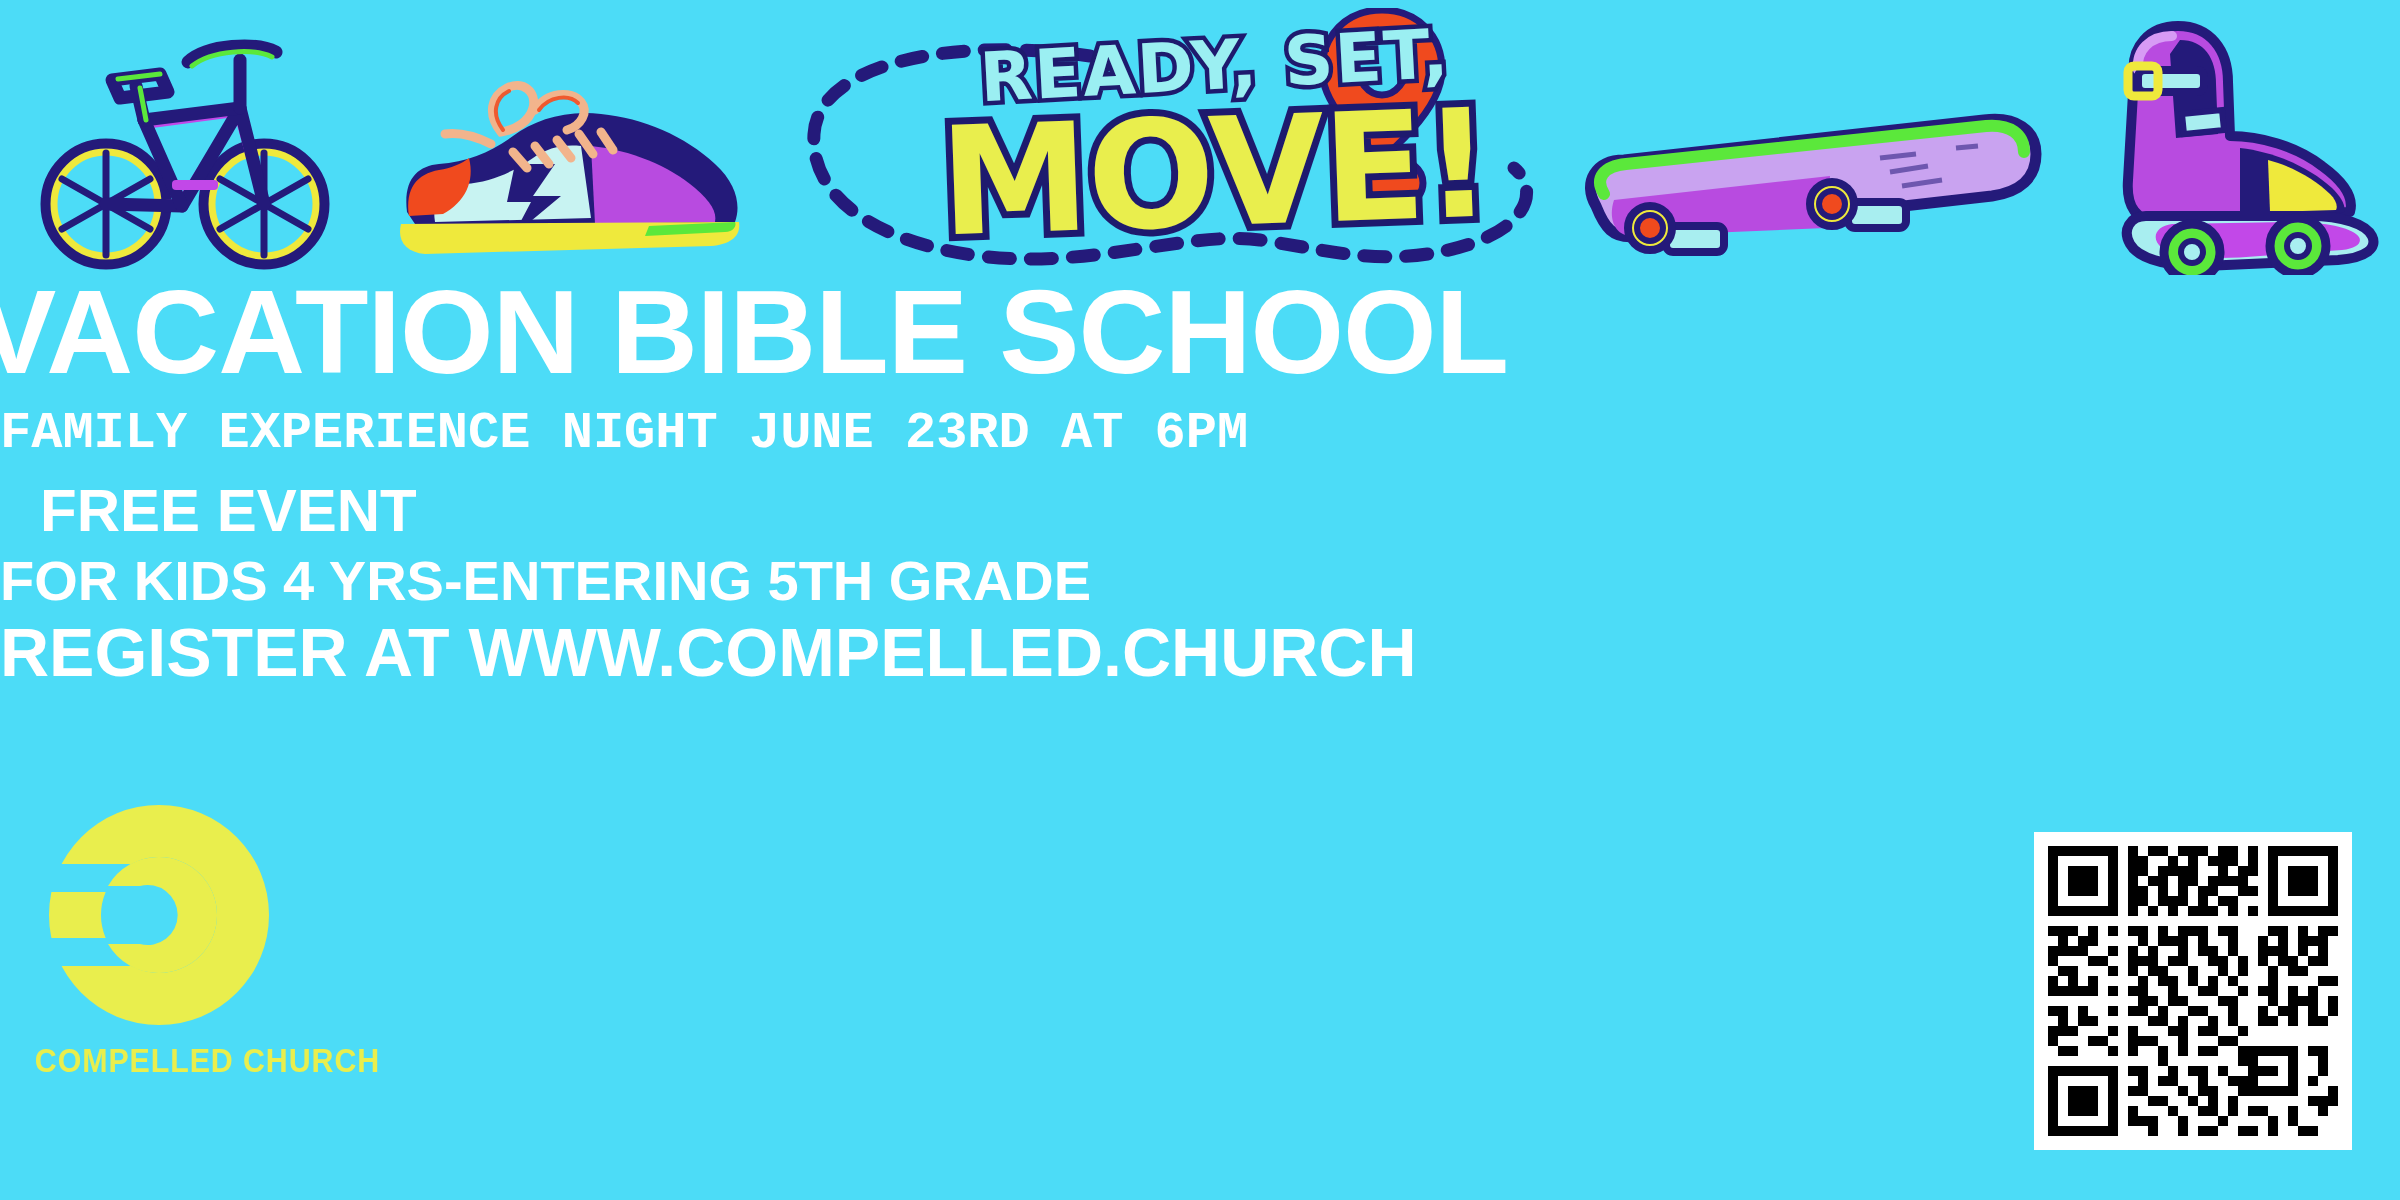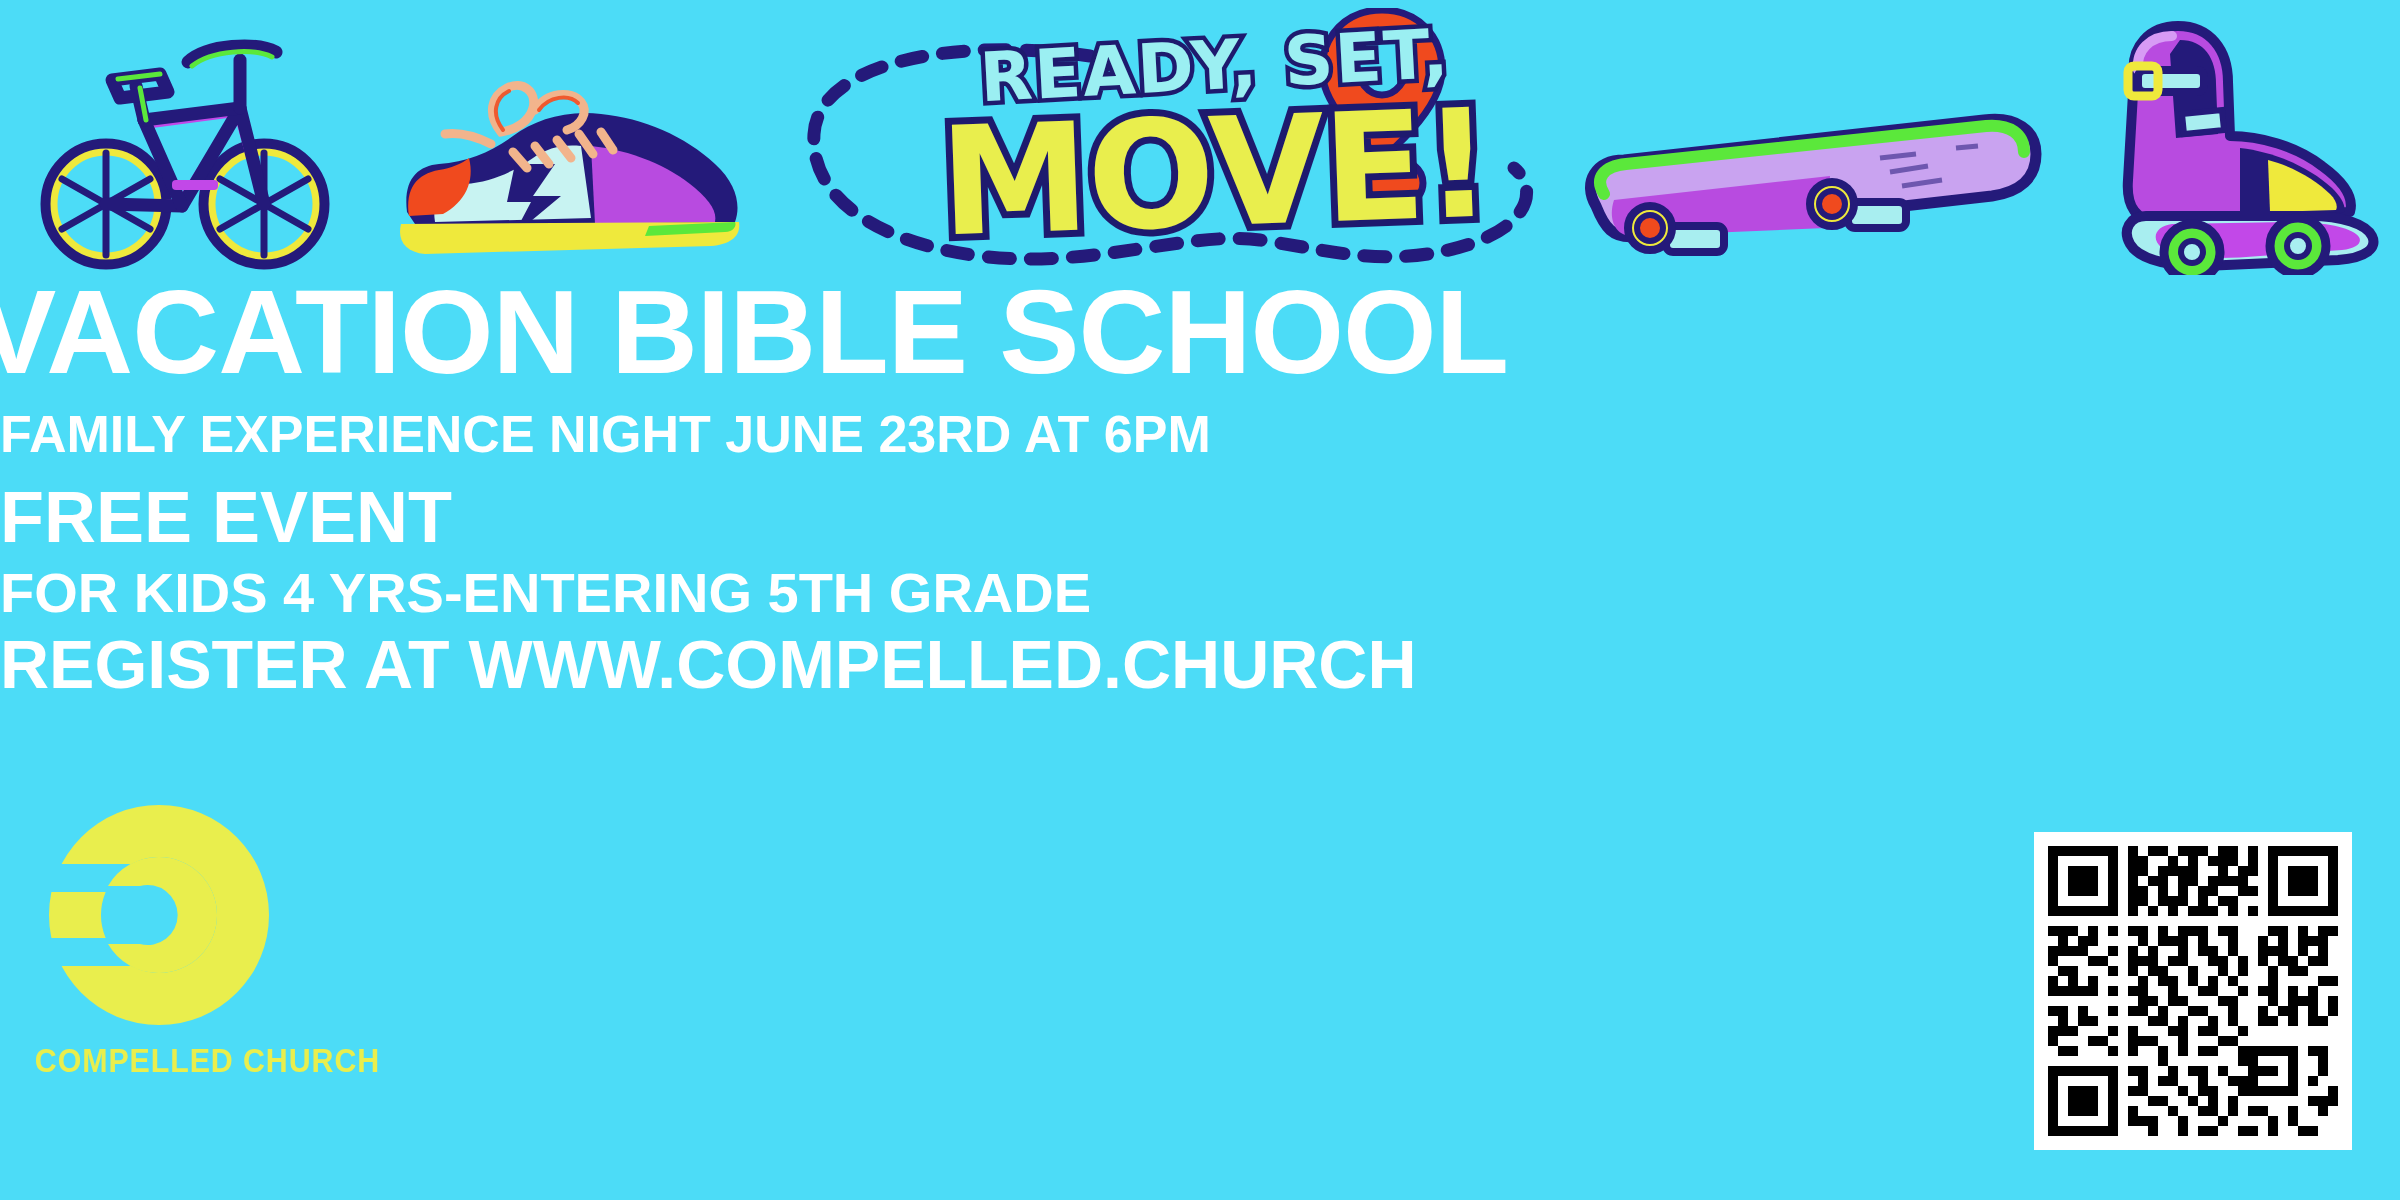--- a/index.html
+++ b/index.html
@@ -63,22 +63,22 @@
     display:block;
     white-space:nowrap;
     font-family:"Liberation Sans", sans-serif;
     font-weight:bold;
     text-transform:uppercase;
     color:#ffffff;
     line-height:0.98;
   }
   #line-vbs        { font-size:118px; letter-spacing:-1px; transform:scaleX(1.02); }
   #line-dates      { font-size:96px;  letter-spacing:0px;  margin-top:6px; transform:scaleX(1.0);}
-  #line-family     { font-size:52px;  letter-spacing:0px;  margin-top:18px; }
-  #line-free       { font-size:72px;  letter-spacing:0px;  margin-top:22px; }
+  #line-family     { font-size:52px;  letter-spacing:0px;  margin-top:18px;font-family:Liberation Mono, monospace; }
+  #line-free       { font-size:60px;  letter-spacing:0px;  margin-top:22px;padding-left:40px; }
   #line-ages       { font-size:56px;  margin-top:14px; }
   #line-address    { font-size:56px;  margin-top:10px; }
   #line-register   { font-size:68px;  margin-top:10px; }
 
   
   #church-logo { position:absolute; left:24px; top:800px; width:270px; }
   #church-mark { display:block; width:230px; height:230px; margin:0 auto; }
   #church-wordmark {
     display:block;
     text-align:center;

